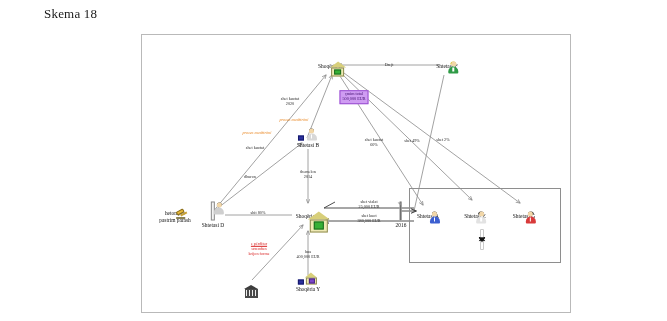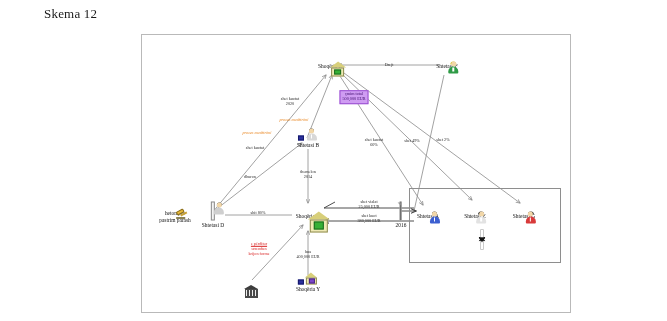--- a/index.html
+++ b/index.html
@@ -96,21 +96,21 @@
   .ic-doc{width:8px;height:9px;background:#f4f4f4;border:.8px solid #6f6f6f;
           box-sizing:border-box;position:relative;}
   .ic-doc .fold{position:absolute;right:0;top:0;width:0;height:0;
      border-left:3px solid transparent;border-top:3px solid #9a9a9a;}
 
   .group-box{position:absolute;border:1px solid #8e8e8e;background:transparent;}
 </style>
 </head>
 <body>
 
-<div id="page-title">Skema 12</div>
+<div id="page-title">Skema 18</div>
 
 <div id="diagram-frame">
   <div id="canvas">
 
     <svg class="edges" viewBox="0 0 428 277">
       <defs>
         <marker id="ah" markerWidth="6" markerHeight="6" refX="5" refY="3" orient="auto" markerUnits="strokeWidth">
           <path d="M0,0.6 L5.4,3 L0,5.4" fill="none" stroke="#8a8a8a" stroke-width="0.9"></path>
         </marker>
         <marker id="ahb" markerWidth="7" markerHeight="7" refX="6" refY="3.5" orient="auto" markerUnits="strokeWidth">

